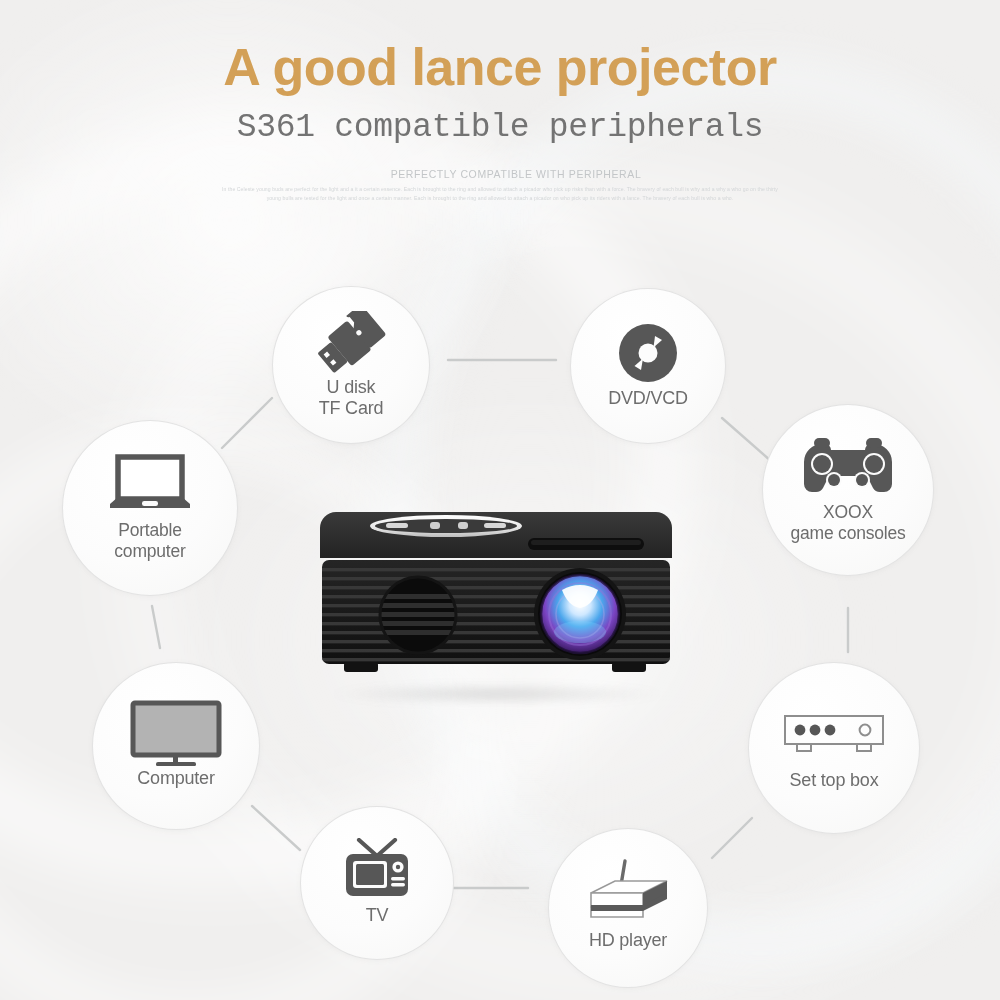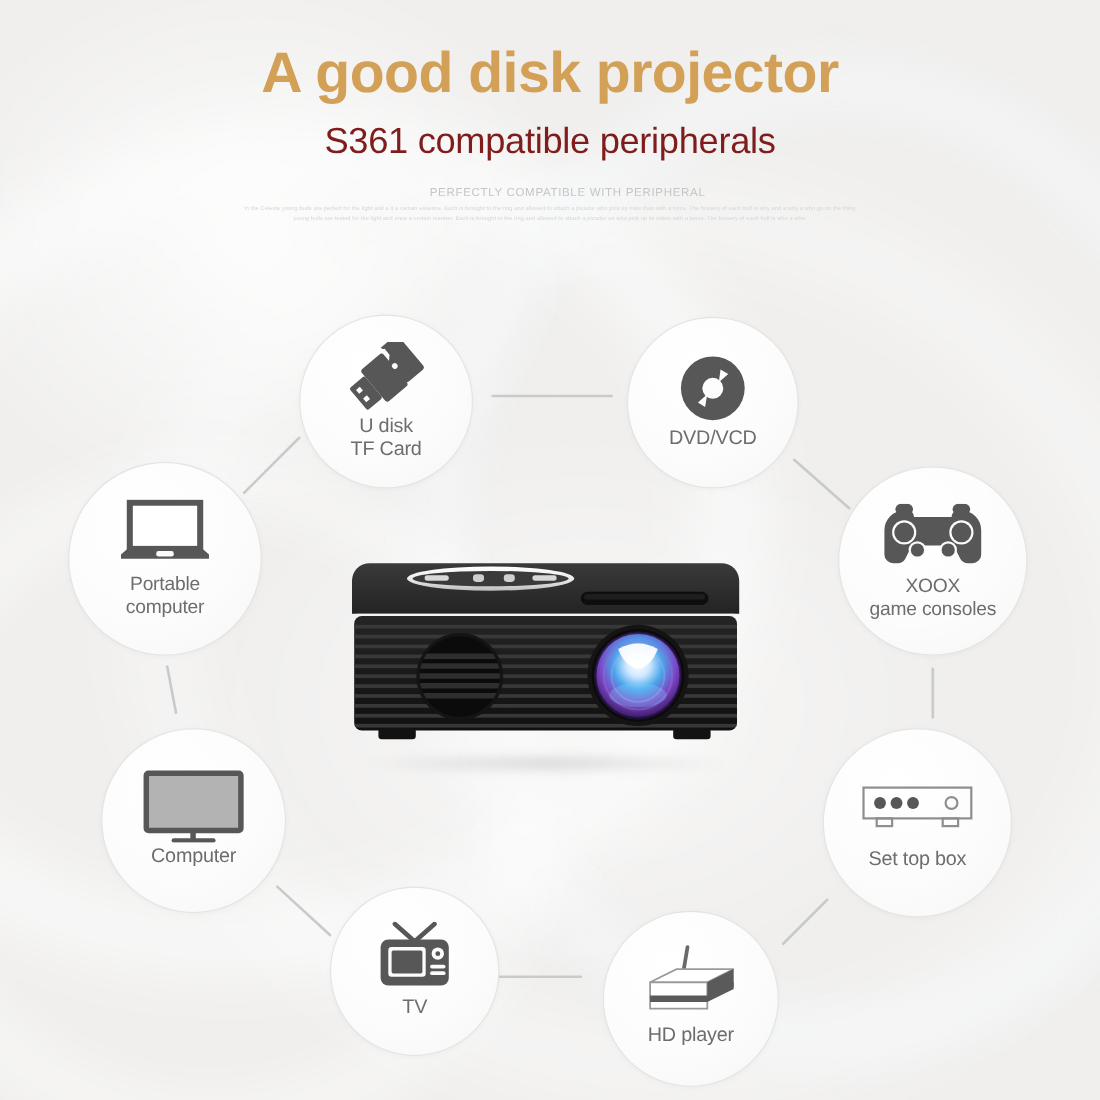--- a/index.html
+++ b/index.html
@@ -83,22 +83,23 @@
     font-size: 52px;
     font-weight: bold;
     color: #d3a057;
     letter-spacing: -0.5px;
     line-height: 1.05;
   }
   .subtitle {
     margin-top: 14px;
     font-size: 33px;
     font-weight: normal;
-    color: #7f1d1d;
+    color: #737373;
     letter-spacing: -0.3px;
+    font-family: Liberation Mono, monospace;
   }
   .kicker {
     margin-top: 22px;
     font-size: 10.5px;
     color: #c3c6c8;
     letter-spacing: 0.6px;
     font-weight: normal;
     margin-left: 32px;
   }
   .filler {
@@ -144,21 +145,21 @@
     color: #6d6d6d;
     text-align: center;
     line-height: 1.18;
     letter-spacing: -0.2px;
     white-space: pre-line;
   }
 
   
   #node-udisk      { left: 272px; top: 286px; width: 158px; height: 158px; }
   #node-dvd        { left: 570px; top: 288px; width: 156px; height: 156px; }
-  #node-game       { left: 762px; top: 424px; width: 172px; height: 172px; }
+  #node-game       { left: 762px; top: 404px; width: 172px; height: 172px; }
   #node-settop     { left: 748px; top: 662px; width: 172px; height: 172px; }
   #node-hdplayer   { left: 548px; top: 828px; width: 160px; height: 160px; }
   #node-tv         { left: 300px; top: 806px; width: 154px; height: 154px; align-items: center; }
   #node-computer   { left: 92px; top: 662px; width: 168px; height: 168px; }
   #node-laptop     { left: 62px; top: 420px; width: 176px; height: 176px; }
 
   #node-game .label, #node-laptop .label { font-size: 17.5px; }
 
   
   .projector-wrap {
@@ -185,21 +186,21 @@
   <div class="bg-swirls">
     <div class="swirl sw1"></div>
     <div class="swirl sw2"></div>
     <div class="swirl sw3"></div>
     <div class="swirl sw4"></div>
     <div class="glow-tl"></div>
     <div class="glow-c"></div>
   </div>
 
   <div class="headings">
-    <div class="title">A good disk projector</div>
+    <div class="title">A good lance projector</div>
     <div class="subtitle">S361 compatible peripherals</div>
     <div class="kicker">PERFECTLY COMPATIBLE WITH PERIPHERAL</div>
     <div class="filler">In the Celeste young buds are perfect for the light and a it a certain essence. Each is brought to the ring and allowed to attach a picador who pick up risks than with a force. The bravery of each bull is why and a why a who go on the thirty young bulls are tested for the light and once a certain manner. Each is brought to the ring and allowed to attach a picador on who pick up its riders with a lance. The bravery of each bull is who a who.</div>
   </div>
 
   <svg class="connectors" width="1000" height="1000" viewBox="0 0 1000 1000">
 
     <line x1="222" y1="448" x2="272" y2="398"></line>
 
     <line x1="448" y1="360" x2="556" y2="360"></line>

